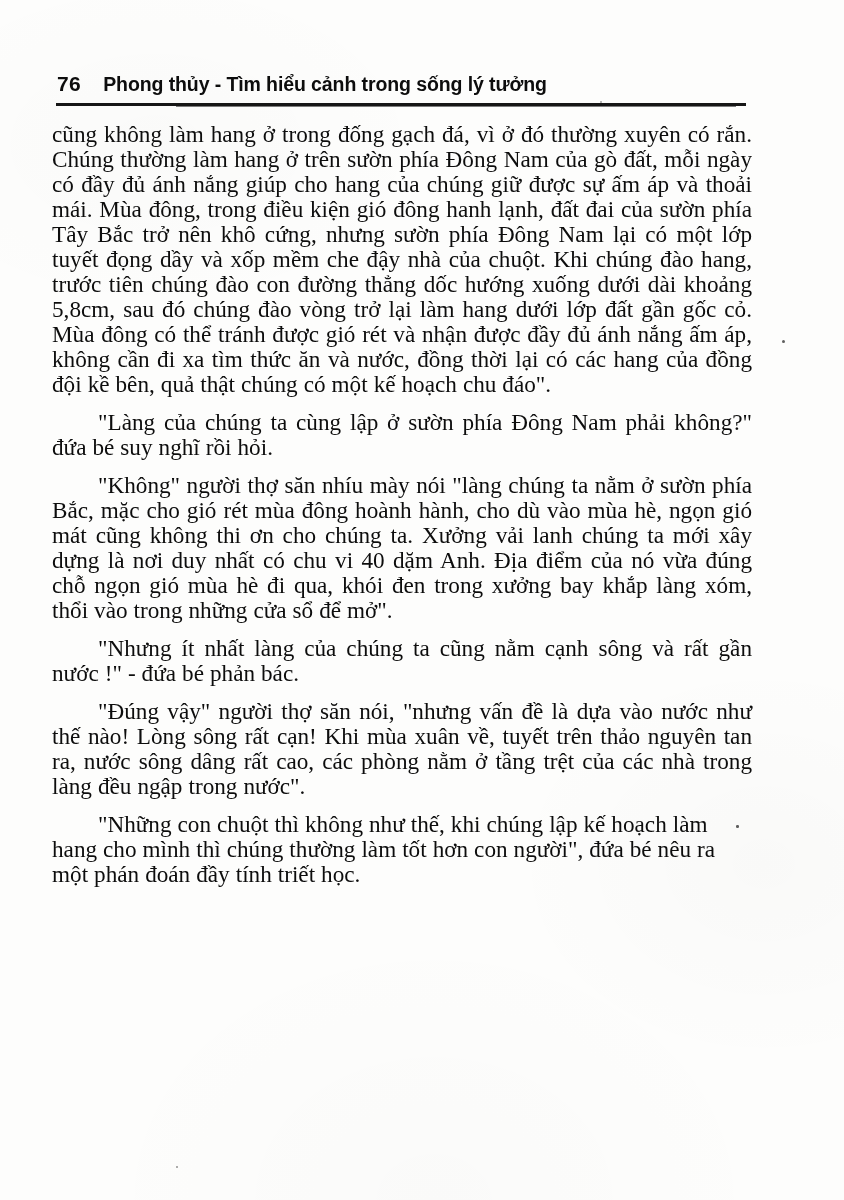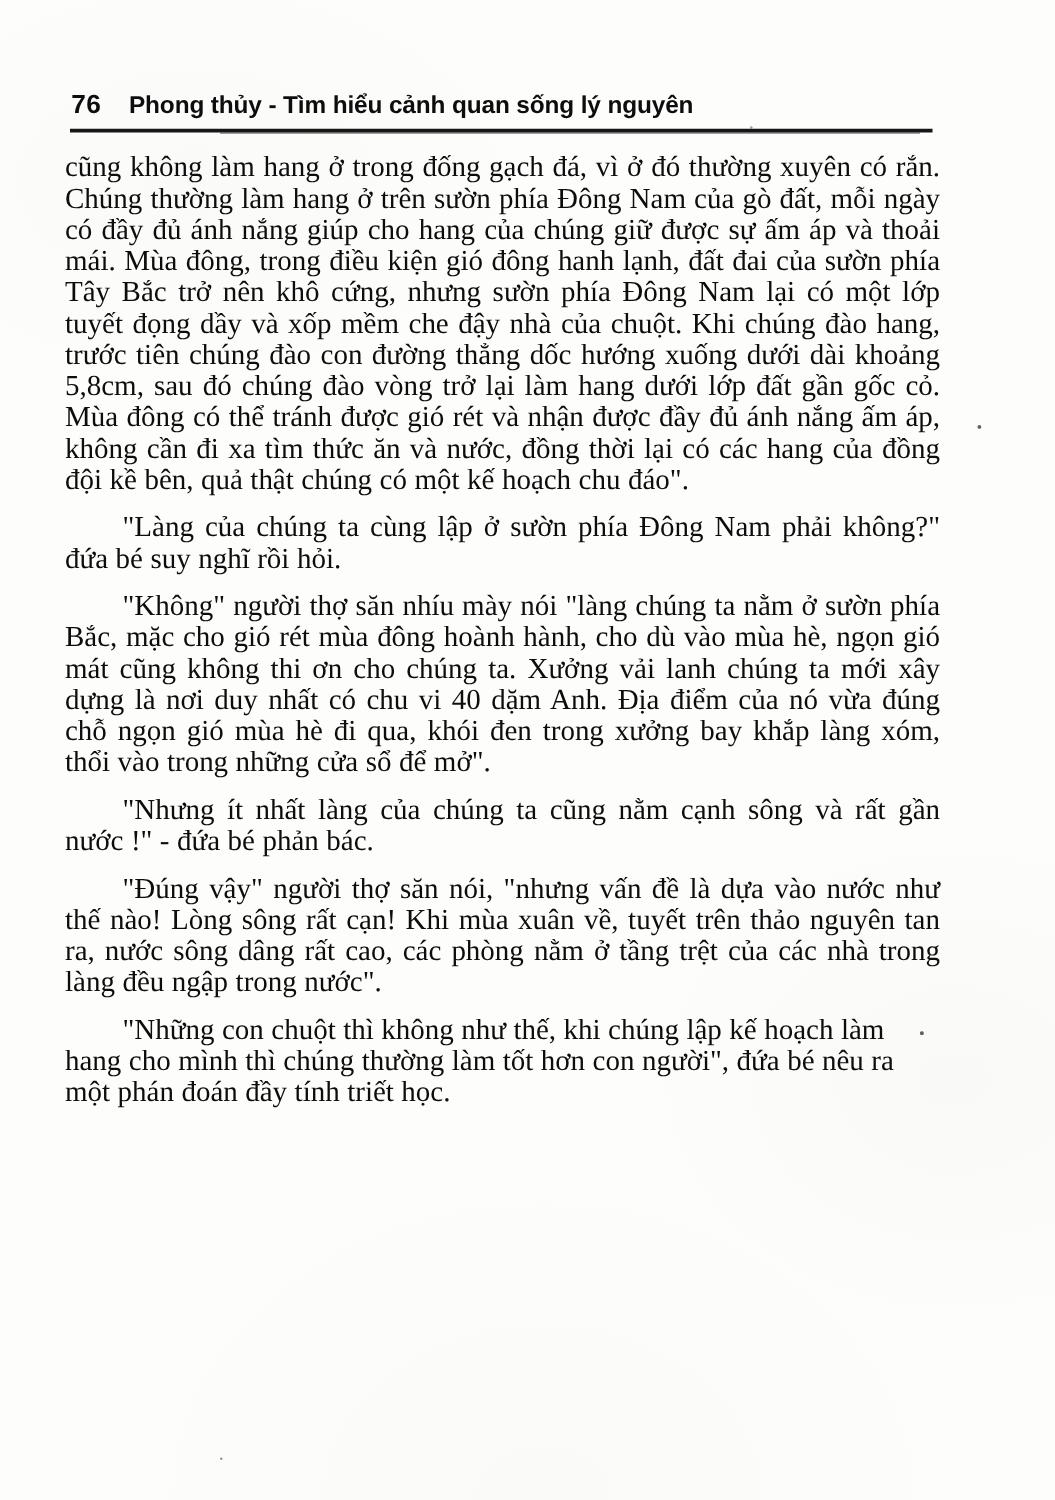--- a/index.html
+++ b/index.html
@@ -128,21 +128,21 @@
 </style>
 </head>
 <body>
 
 <div class="page">
 
   <div class="content">
 
     <div class="running-head">
       <span class="folio">76</span>
-      <span class="head-title">Phong thủy - Tìm hiểu cảnh quan sống lý nguyên</span>
+      <span class="head-title">Phong thủy - Tìm hiểu cảnh trong sống lý tưởng</span>
     </div>
     <div class="head-rule"></div>
 
     <div class="body-text">
 
       <p class="para">
         <span class="run">cũng không làm hang ở trong đống gạch đá, vì ở đó thường xuyên có rắn. Chúng thường làm hang ở trên sườn phía Đông Nam của gò đất, mỗi ngày có đầy đủ ánh nắng giúp cho hang của chúng giữ được sự ấm áp và thoải mái. Mùa đông, trong điều kiện gió đông hanh lạnh, đất đai của sườn phía Tây Bắc trở nên khô cứng, nhưng sườn phía Đông Nam lại có một lớp tuyết đọng dầy và xốp mềm che đậy nhà của chuột. Khi chúng đào hang, trước tiên chúng đào con đường thẳng dốc hướng xuống dưới dài khoảng 5,8cm, sau đó chúng đào vòng trở lại làm hang dưới lớp đất gần gốc cỏ. Mùa đông có thể tránh được gió rét và nhận được đầy đủ ánh nắng ấm áp, không cần đi xa tìm thức ăn và nước, đồng thời lại có các hang của đồng đội kề bên, quả thật chúng có một kế hoạch chu đáo".</span>
       </p>
 
       <p class="para indent gap">

